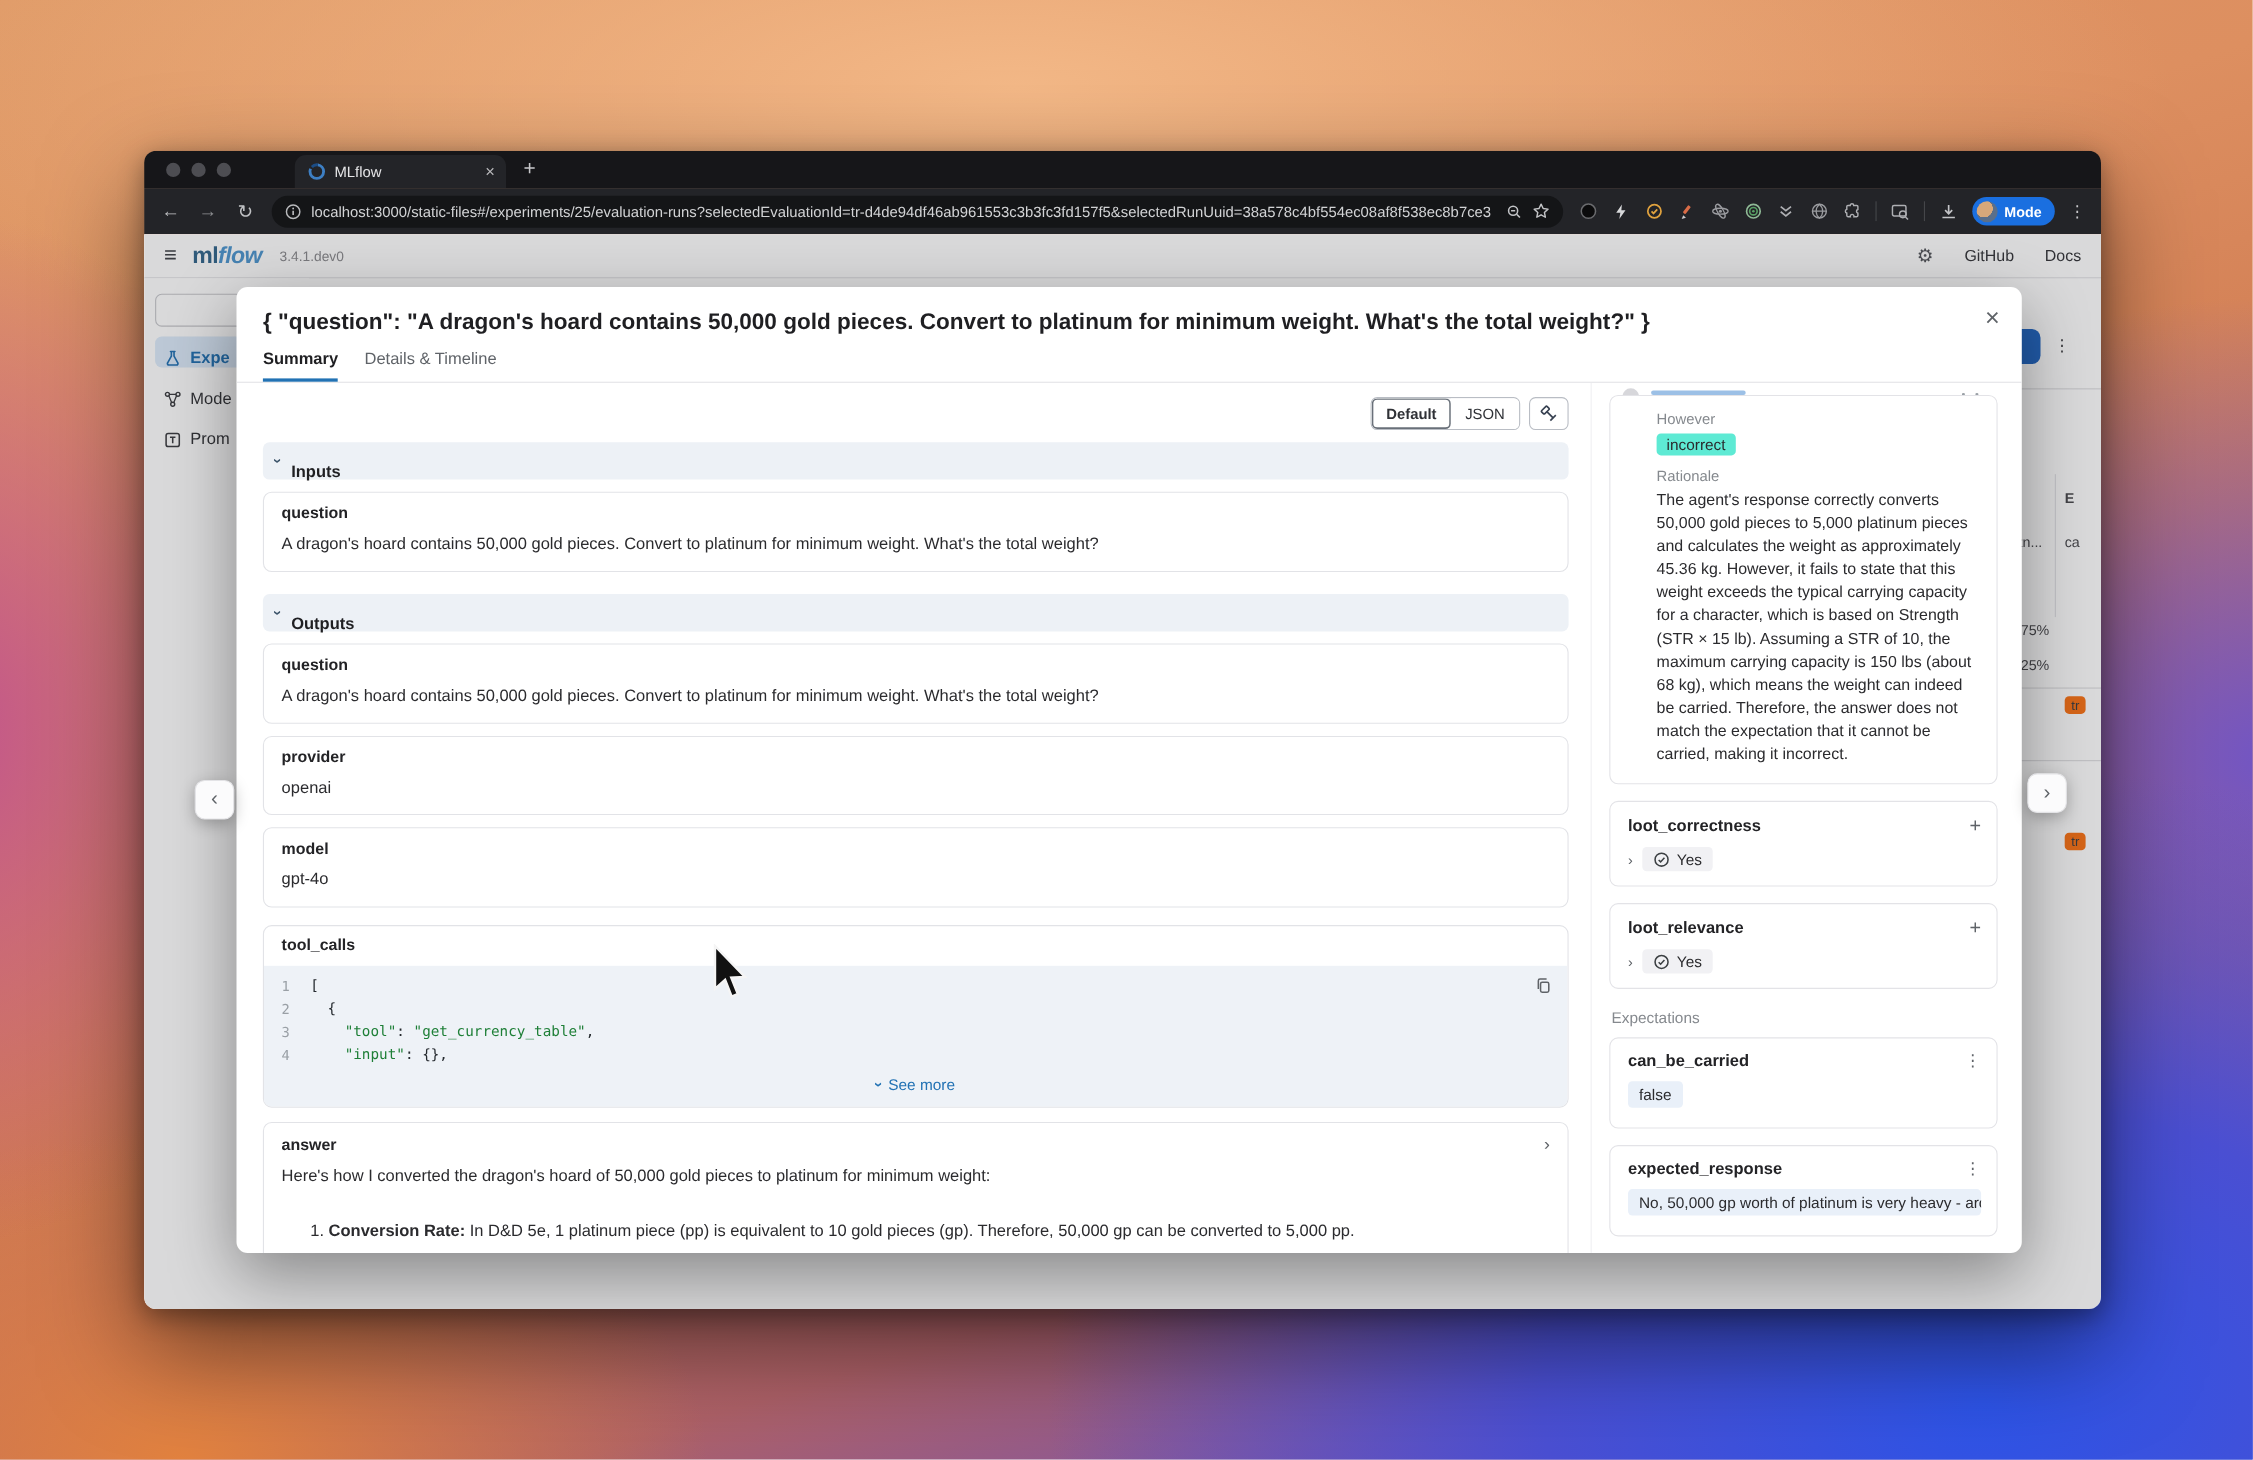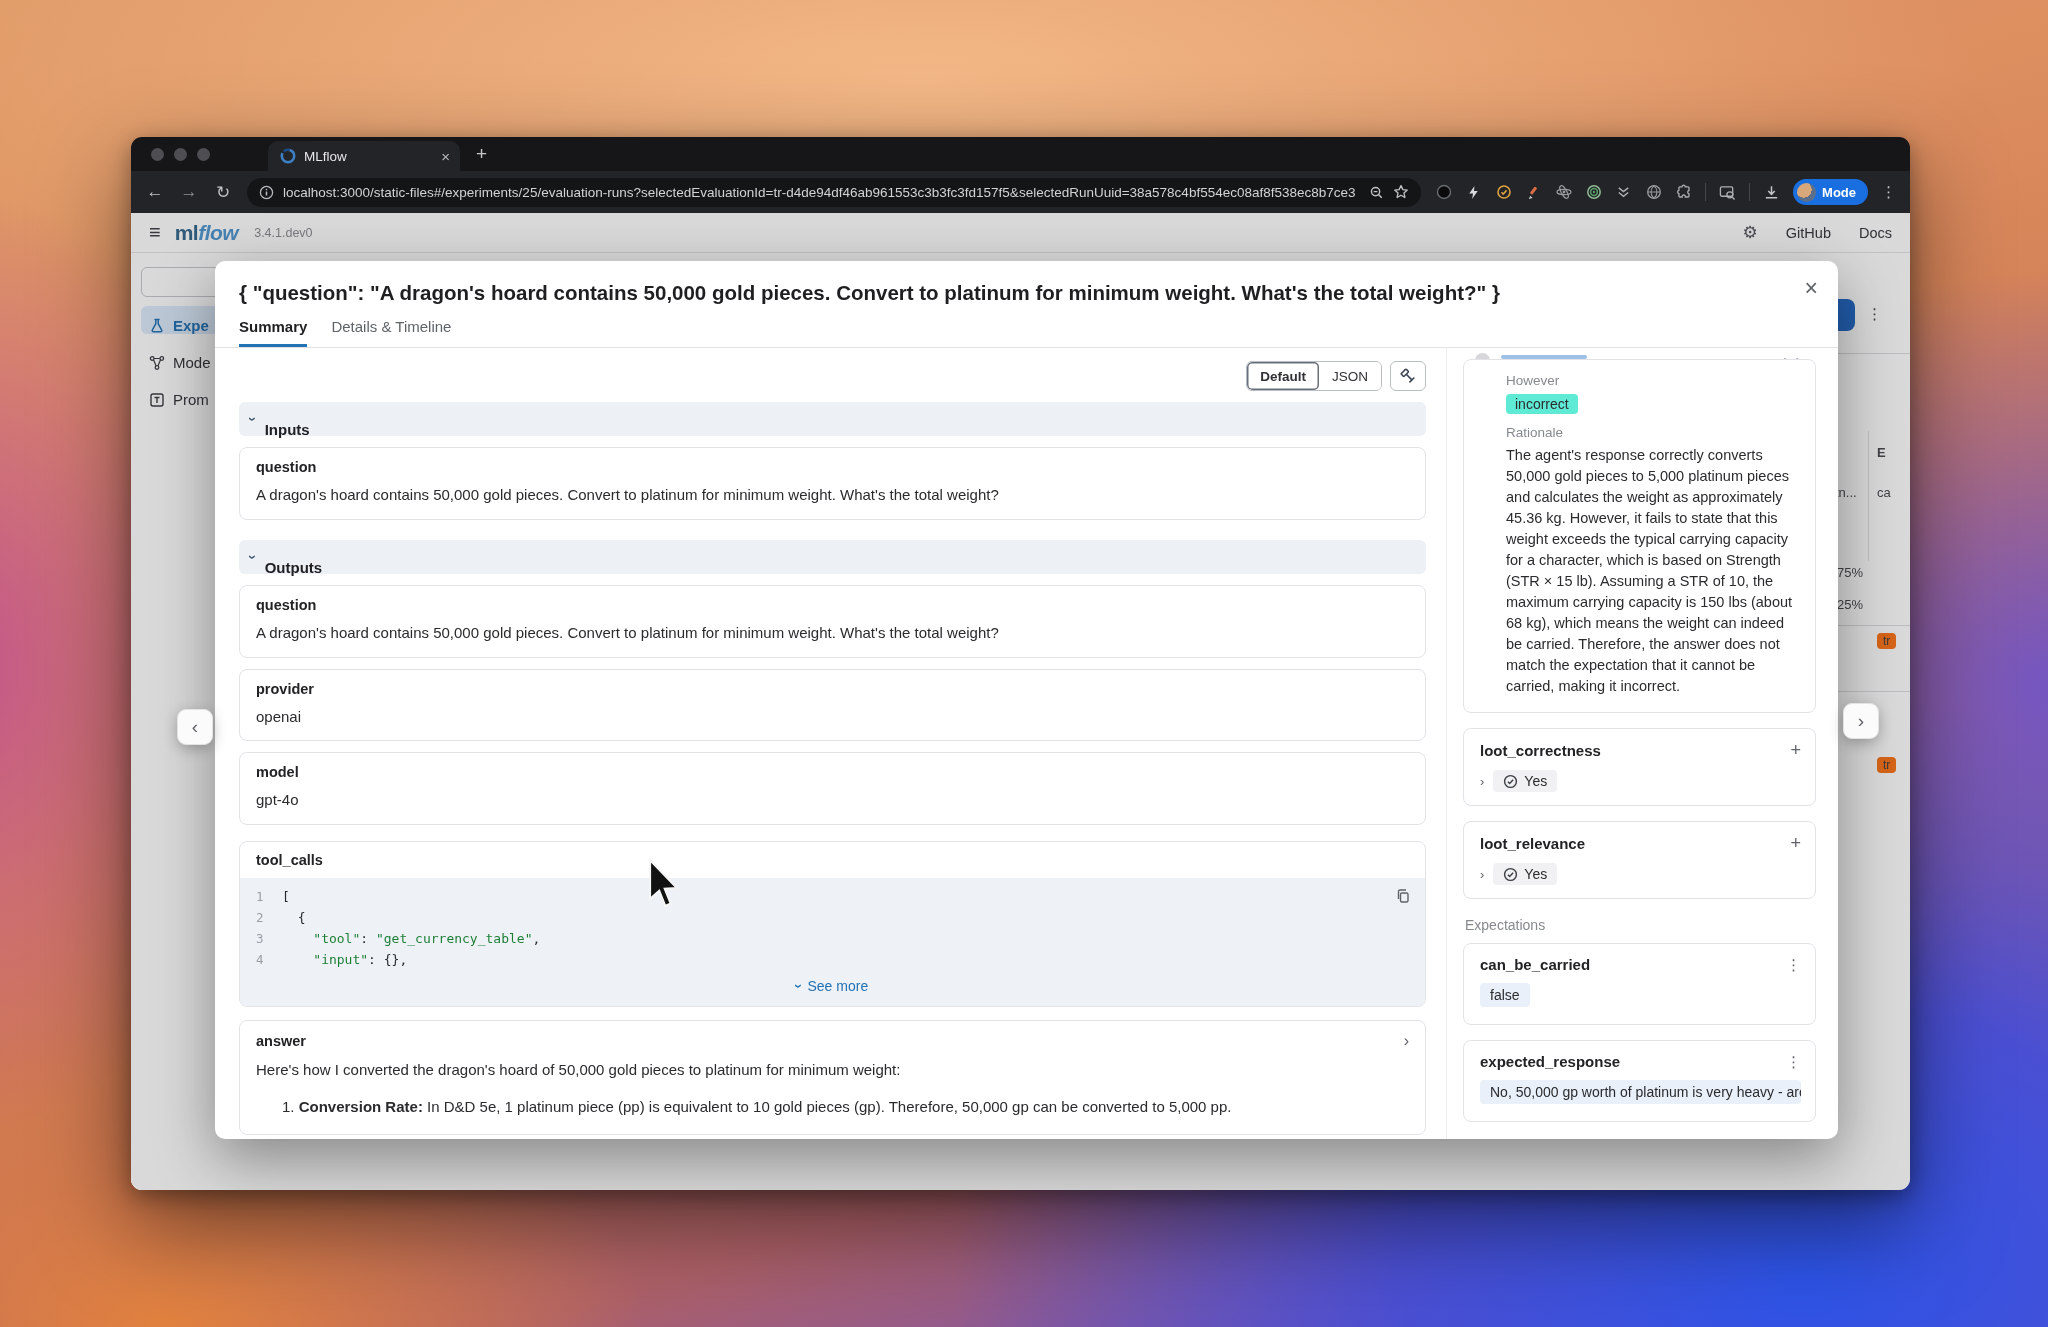--- a/index.html
+++ b/index.html
@@ -122,21 +122,21 @@
   .tok-str { color:#1e7f37; }
   .copy-btn { position:absolute; top:10px; right:14px; }
   .see-more { display:flex; align-items:center; justify-content:center; gap:6px; padding:8px 0 10px;
     color:#2272b4; font-size:14px; }
   .see-more .chev-blue { color:#2272b4; }
 
   .ans-card { margin-top:13px; border:1px solid #e2e3e7; border-radius:8px; padding:11px 16px 16px; }
   .ans-head { display:flex; justify-content:space-between; align-items:center; }
   .ans-chevr { color:#5f6368; font-size:16px; }
   .ans-intro { font-size:15px; color:#2b2b2e; margin-top:9px; line-height:1.45; }
-  .ans-item { margin-top:15px; padding-left:26px; font-size:15px; color:#2b2b2e; line-height:1.5; }
+  .ans-item { margin-top:28px; padding-left:26px; font-size:15px; color:#2b2b2e; line-height:1.5; }
   .ans-item b { font-weight:700; }
 
   
   .clip-top { height:9px; overflow:hidden; position:relative; }
   .clip-av { position:absolute; left:12px; top:3px; width:15px; height:15px; border-radius:50%; background:#d7d7db; }
   .clip-bar { position:absolute; left:38px; top:5px; width:86px; height:4px; background:#9cc0e6; border-radius:2px; }
   .clip-dots { position:absolute; right:14px; top:4px; color:#9aa0a6; font-size:10px; letter-spacing:3px; }
 
   .fb-card { border:1px solid #e3e3e7; border-radius:8px; padding:13px 16px 15px 42px; }
   .sm-label { font-size:13.5px; color:#85898e; }

